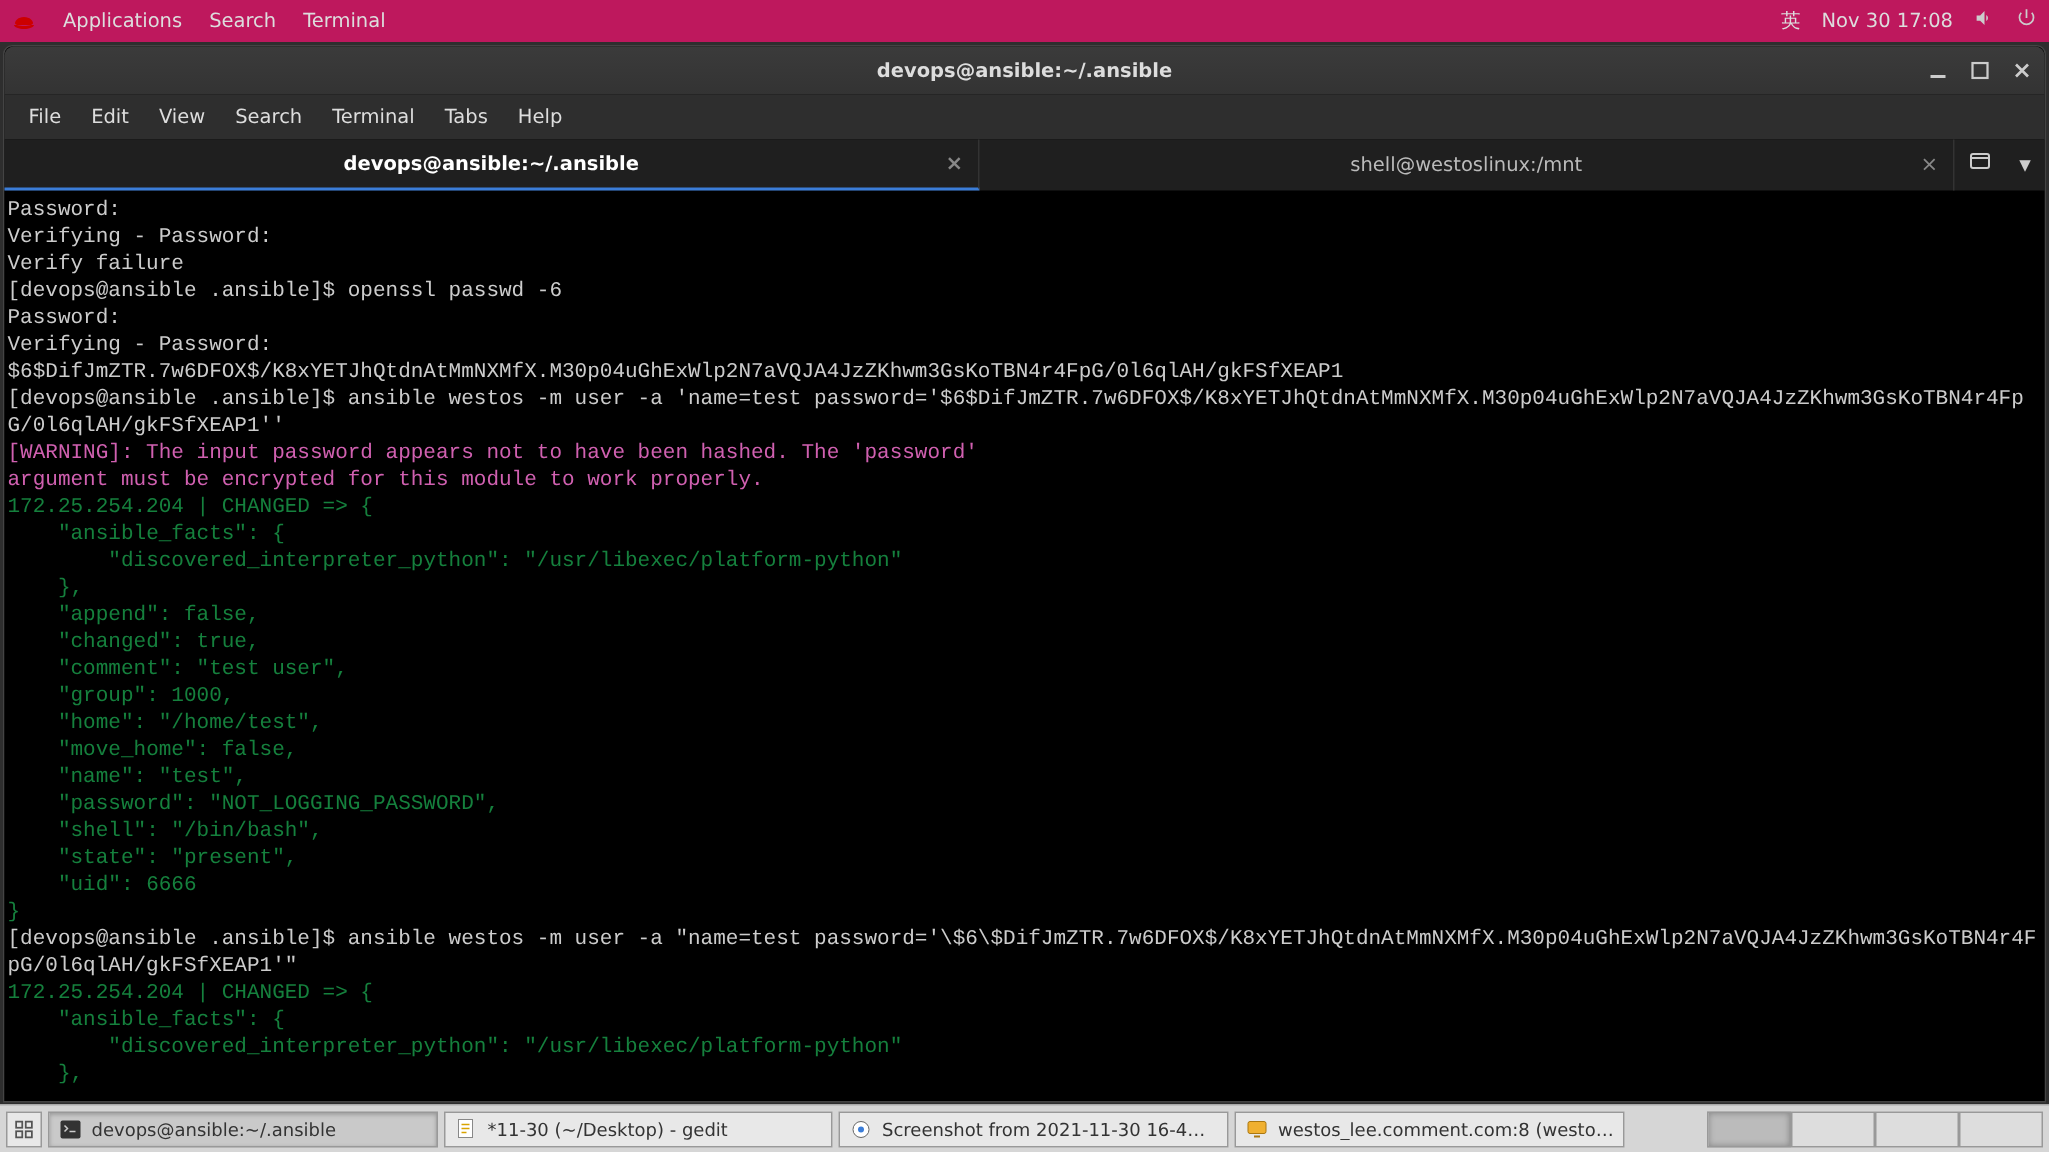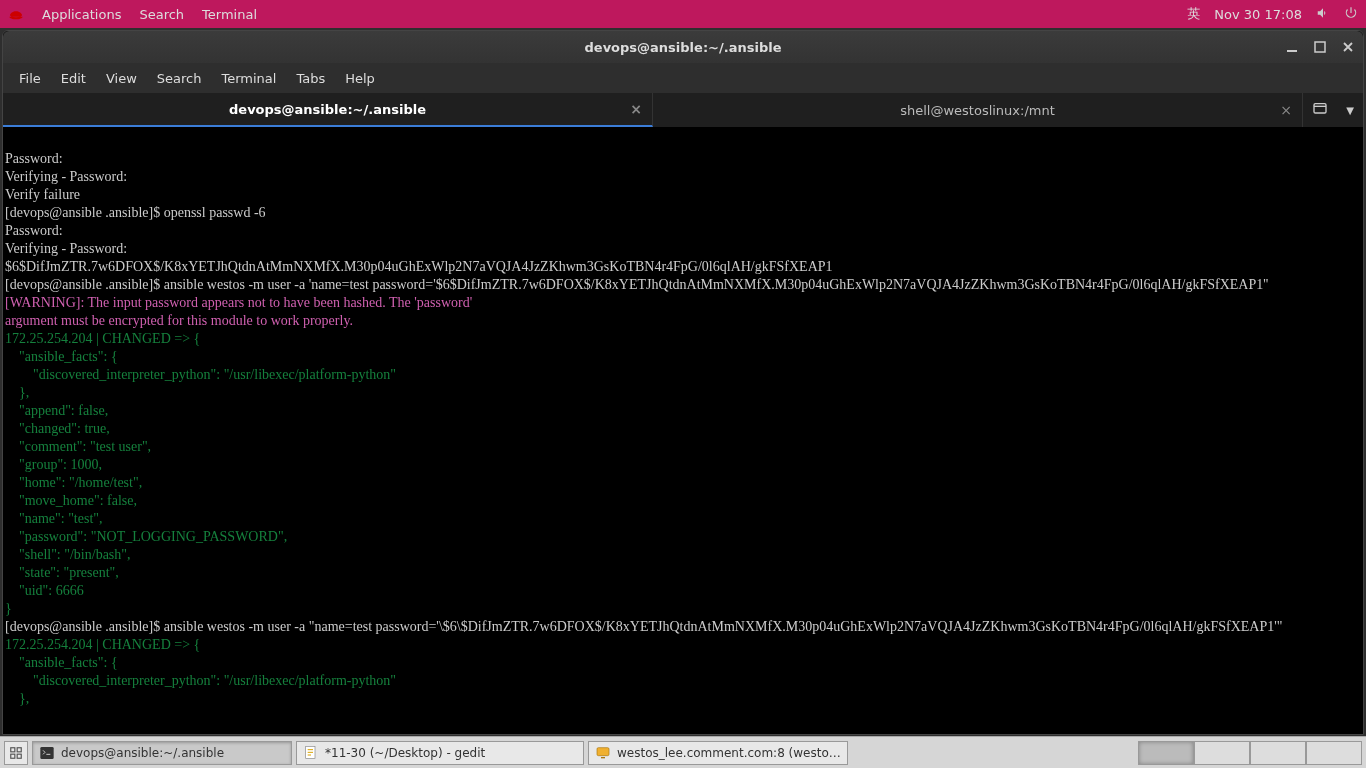--- a/index.html
+++ b/index.html
@@ -96,28 +96,27 @@
   align-items: center;
   justify-content: space-around;
   color: #ccc;
 }
 .tab-extras .arrow-down { font-size:10px; }
 
 .terminal-body {
   flex: 1;
   background: #000000;
   color: #cccccc;
-  font-family: Liberation Serif, serif;
+  font-family: Liberation Mono, monospace;
   font-size: 14px;
   line-height: 18px;
   padding: 4px 2px 4px 2px;
   white-space: pre-wrap;
   word-break: break-all;
   overflow: hidden;
-  margin-top: 19px;
 }
 .terminal-body .pink { color: #d060b0; }
 .terminal-body .yellow { color: #15803d; }
 
 .bottom-panel {
   position: absolute;
   left: 0;
   bottom: 0;
   width: 1366px;
   height: 32px;
@@ -251,28 +250,37 @@
   </div>
   <div class="task active" style="width:260px;">
     <span class="tiny-icon">
       <svg width="16" height="16" viewBox="0 0 24 24">
           <rect x="2" y="3" width="20" height="18" rx="2" fill="#333"></rect>
           <path d="M6 8l3 3-3 3M11 14h6" stroke="#ccc" stroke-width="1.5" fill="none"></path>
         </svg>
     </span>
     <span class="bp-text">devops@ansible:~/.ansible</span>
   </div>
-  <div class="task" style="width:288px;">
+  <div class="task" style="width:259px;">
     <span class="tiny-icon">
       <svg width="16" height="16" viewBox="0 0 24 24">
           <rect x="4" y="2" width="14" height="18" fill="#fff" stroke="#888"></rect>
           <path d="M7 7h8M7 11h8M7 15h5" stroke="#d9a300" stroke-width="1.5"></path>
         </svg>
     </span>
     <span class="bp-text">*11-30 (~/Desktop) - gedit</span>
+  </div>
+  <div class="task" style="width:260px;">
+    <span class="tiny-icon">
+      <svg width="16" height="16" viewBox="0 0 24 24">
+          <circle cx="12" cy="12" r="8" fill="#fff" stroke="#666"></circle>
+          <circle cx="12" cy="12" r="3" fill="#3b7dd8"></circle>
+        </svg>
+    </span>
+    <span class="bp-text">Screenshot from 2021-11-30 16-4…</span>
   </div>
   <div class="task" style="width:260px;">
     <span class="tiny-icon">
       <svg width="16" height="16" viewBox="0 0 24 24">
           <rect x="3" y="4" width="18" height="12" rx="2" fill="#f0b030" stroke="#aa7710"></rect>
           <rect x="9" y="18" width="6" height="2" fill="#aa7710"></rect>
         </svg>
     </span>
     <span class="bp-text">westos_lee.comment.com:8 (westos) …</span>
   </div>

